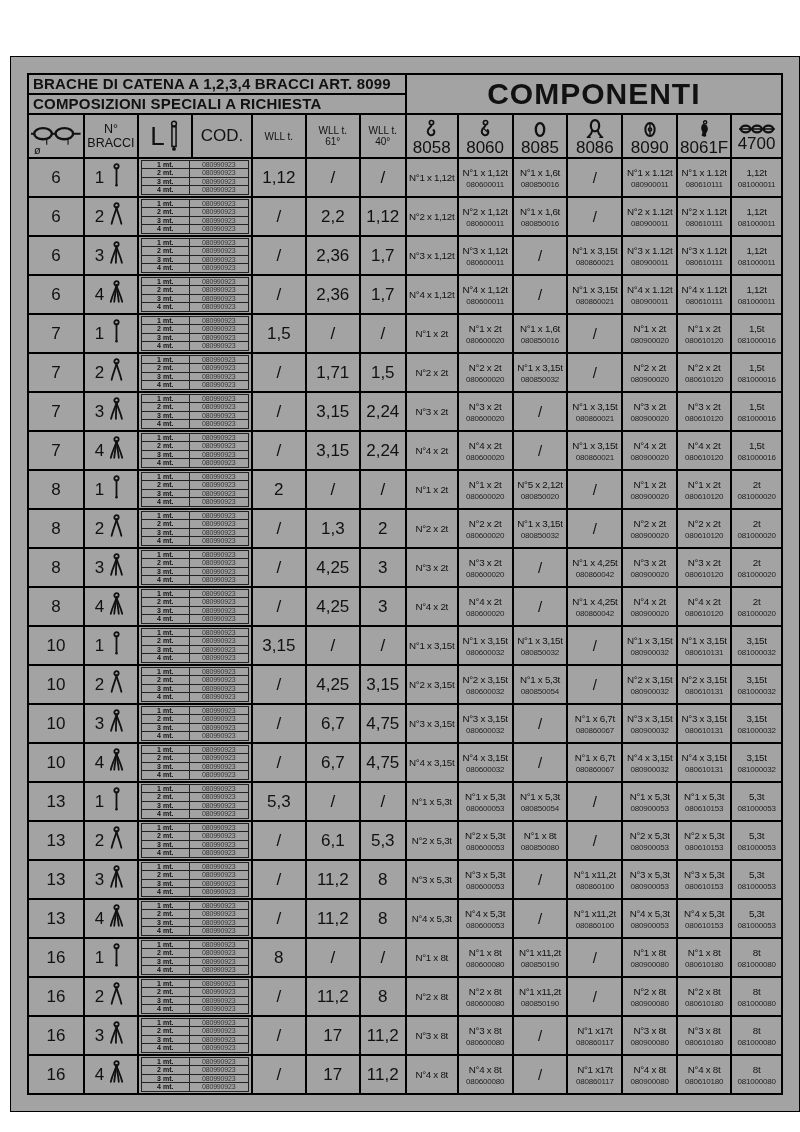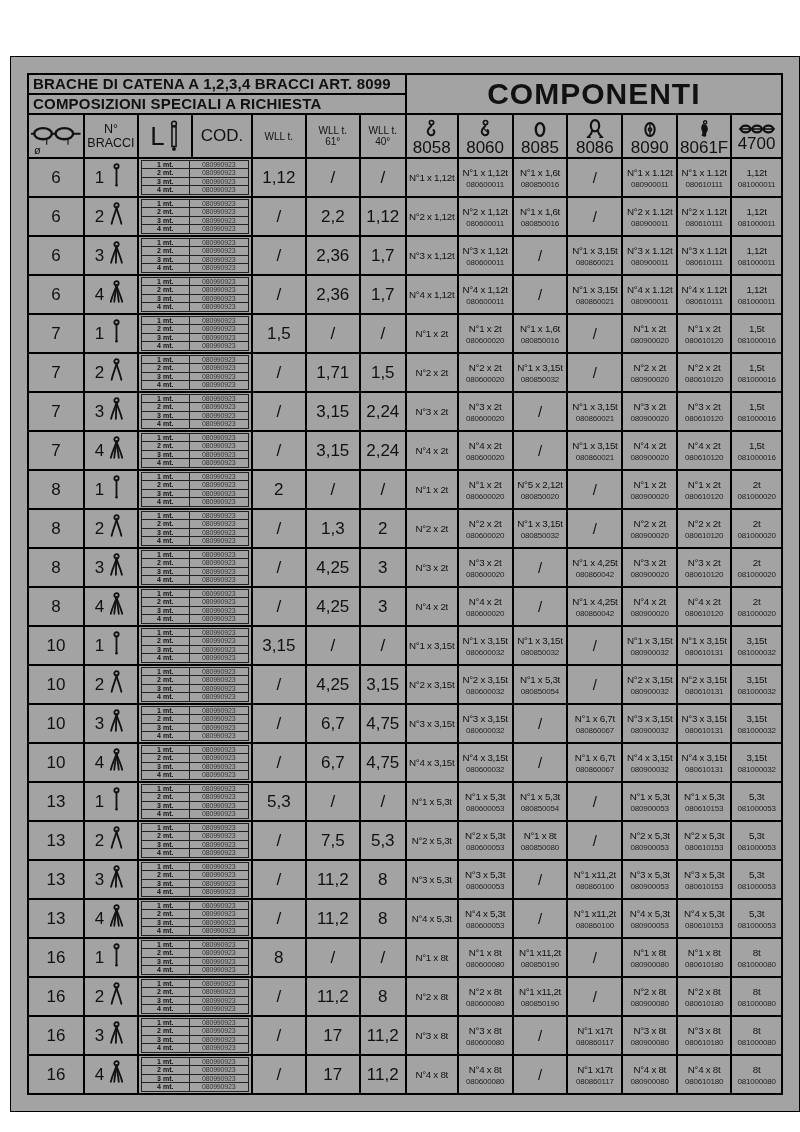--- a/index.html
+++ b/index.html
@@ -1110,21 +1110,21 @@
                 <div class="lc-code">080990923</div>
                 <div class="lc-label">2 mt.</div>
                 <div class="lc-code">080990923</div>
                 <div class="lc-label">3 mt.</div>
                 <div class="lc-code">080990923</div>
                 <div class="lc-label">4 mt.</div>
                 <div class="lc-code">080990923</div>
               </div>
             </td>
             <td class="c-wll">/</td>
-            <td class="c-wll45">7,5</td>
+            <td class="c-wll45">6,1</td>
             <td class="c-wll60">5,3</td>
             <td class="c-comp">
               <div class="comp-val">N°2 x 5,3t</div>
             </td>
             <td class="c-comp">
               <div class="comp-val">N°2 x 5,3t</div>
               <div class="comp-code">080600053</div>
             </td>
             <td class="c-comp">
               <div class="comp-val">N°1 x 8t</div>

